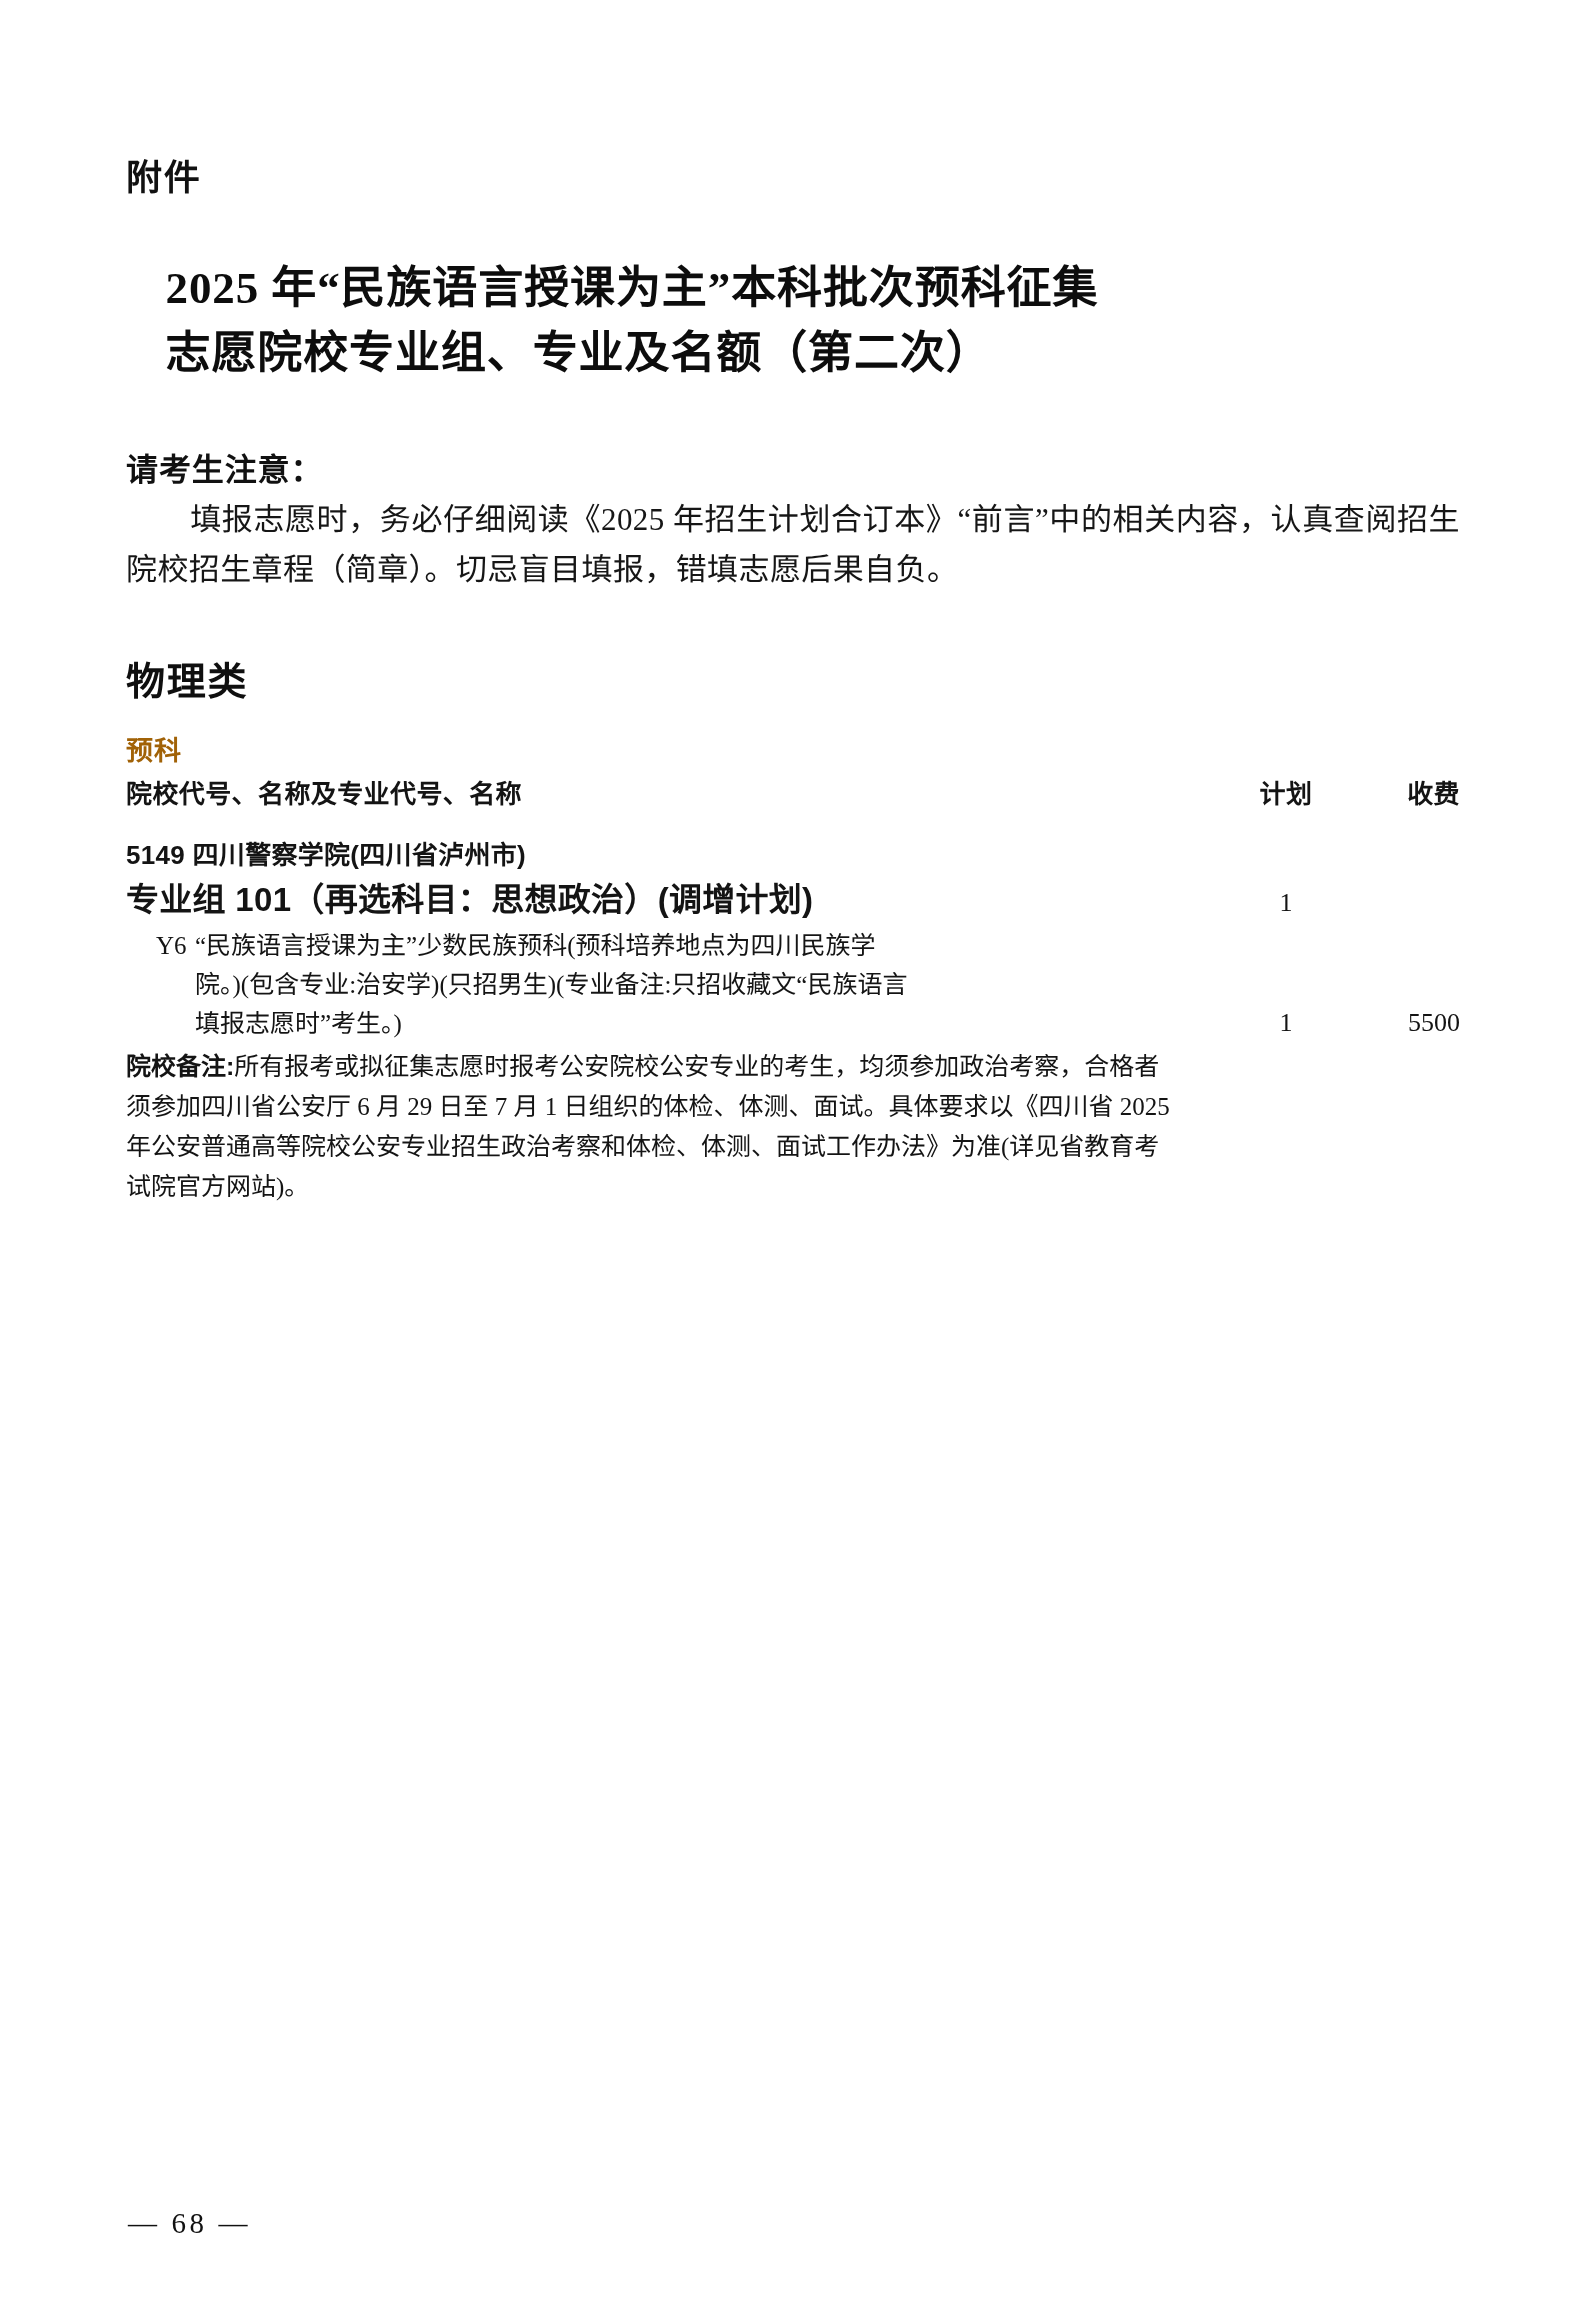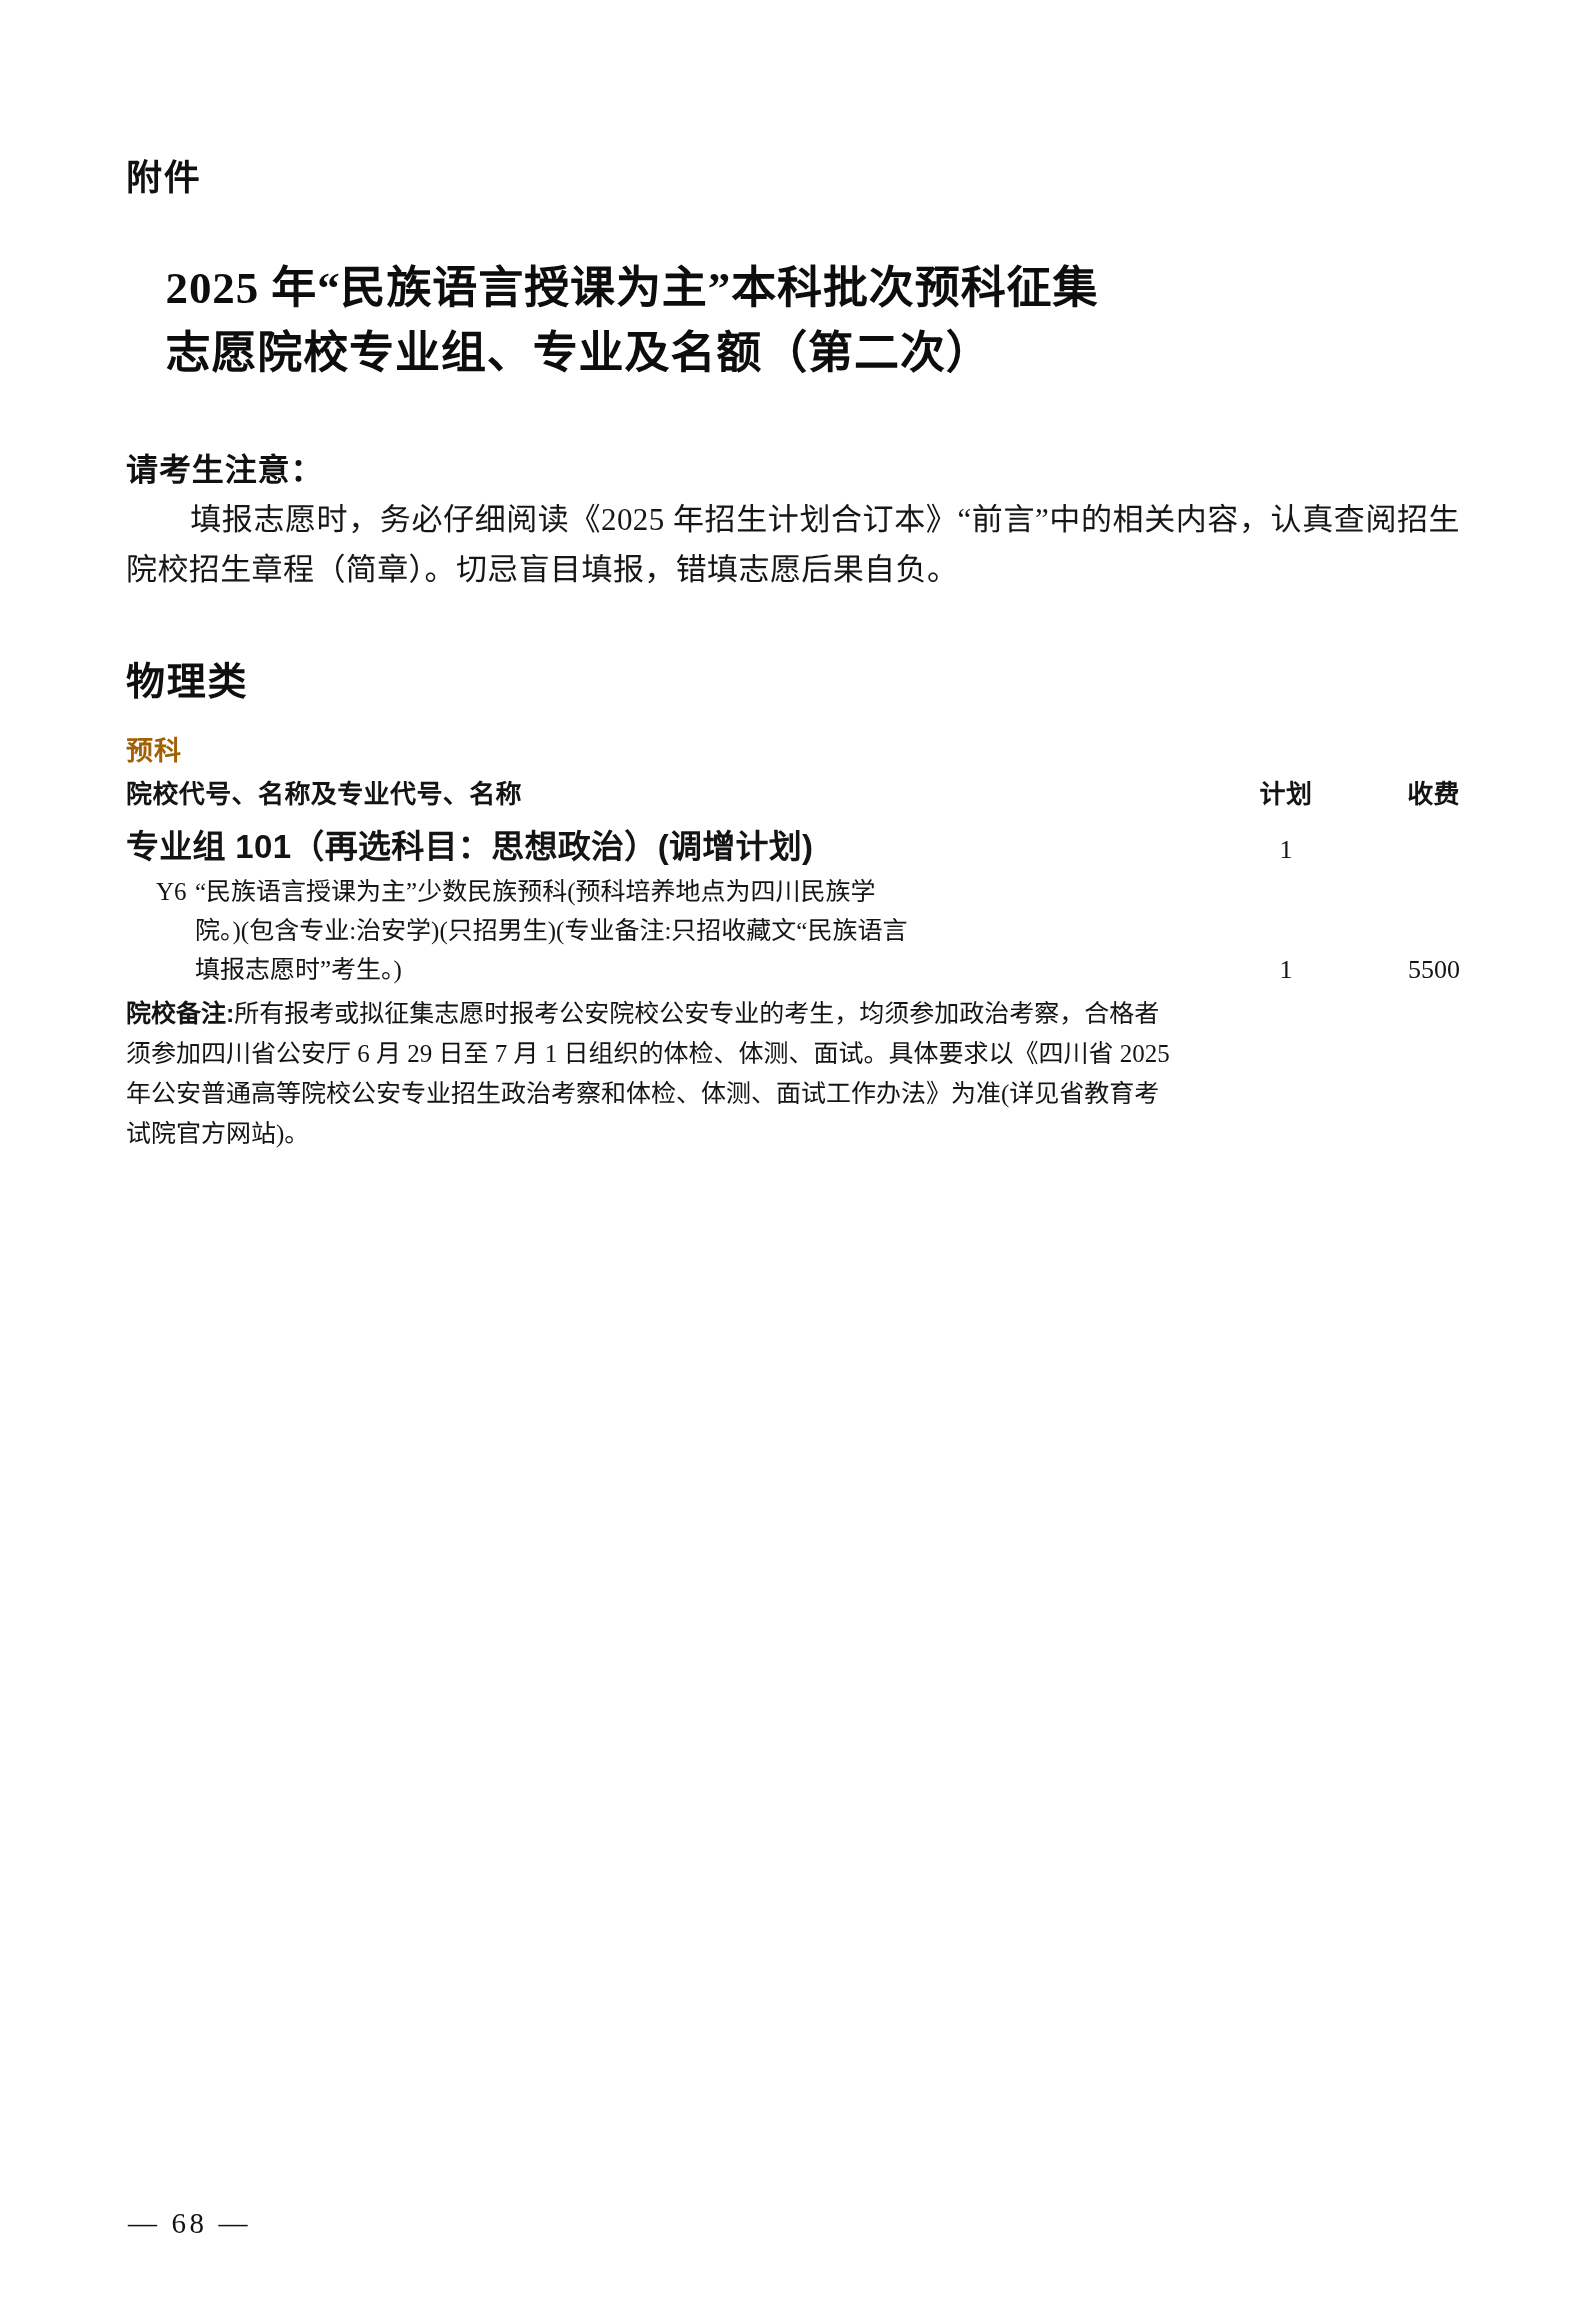--- a/index.html
+++ b/index.html
@@ -94,21 +94,21 @@
   }
 
   
   .table-head {
     display: flex;
     align-items: baseline;
     font-family: "Liberation Sans", sans-serif;
     font-weight: bold;
     font-size: 26px;
     letter-spacing: 0.4px;
-    margin-bottom: 12px;
+    margin-bottom: 26px;
   }
   .th-name { flex: 1 1 auto; }
   .th-plan { width: 116px; text-align: center; }
   .th-fee  { width: 116px; text-align: right; }
 
   .row {
     display: flex;
     align-items: baseline;
     font-size: 26px;
     line-height: 1.52;
@@ -191,20 +191,25 @@
     <div class="section-title">物理类</div>
 
     <div class="subsection-title">预科</div>
 
     <div class="table-head">
       <span class="th-name">院校代号、名称及专业代号、名称</span>
       <span class="th-plan">计划</span>
       <span class="th-fee">收费</span>
     </div>
 
+    <div class="row">
+      <span class="cell-name inst-line">5149 四川警察学院(四川省泸州市)</span>
+      <span class="cell-plan"></span>
+      <span class="cell-fee"></span>
+    </div>
 
     <div class="row">
       <span class="cell-name group-line">专业组 101（再选科目：思想政治）(调增计划)</span>
       <span class="cell-plan">1</span>
       <span class="cell-fee"></span>
     </div>
 
     <div class="row major-rows">
       <span class="cell-name major-block">
         <span class="code">Y6</span><span>“民族语言授课为主”少数民族预科(预科培养地点为四川民族学</span>

